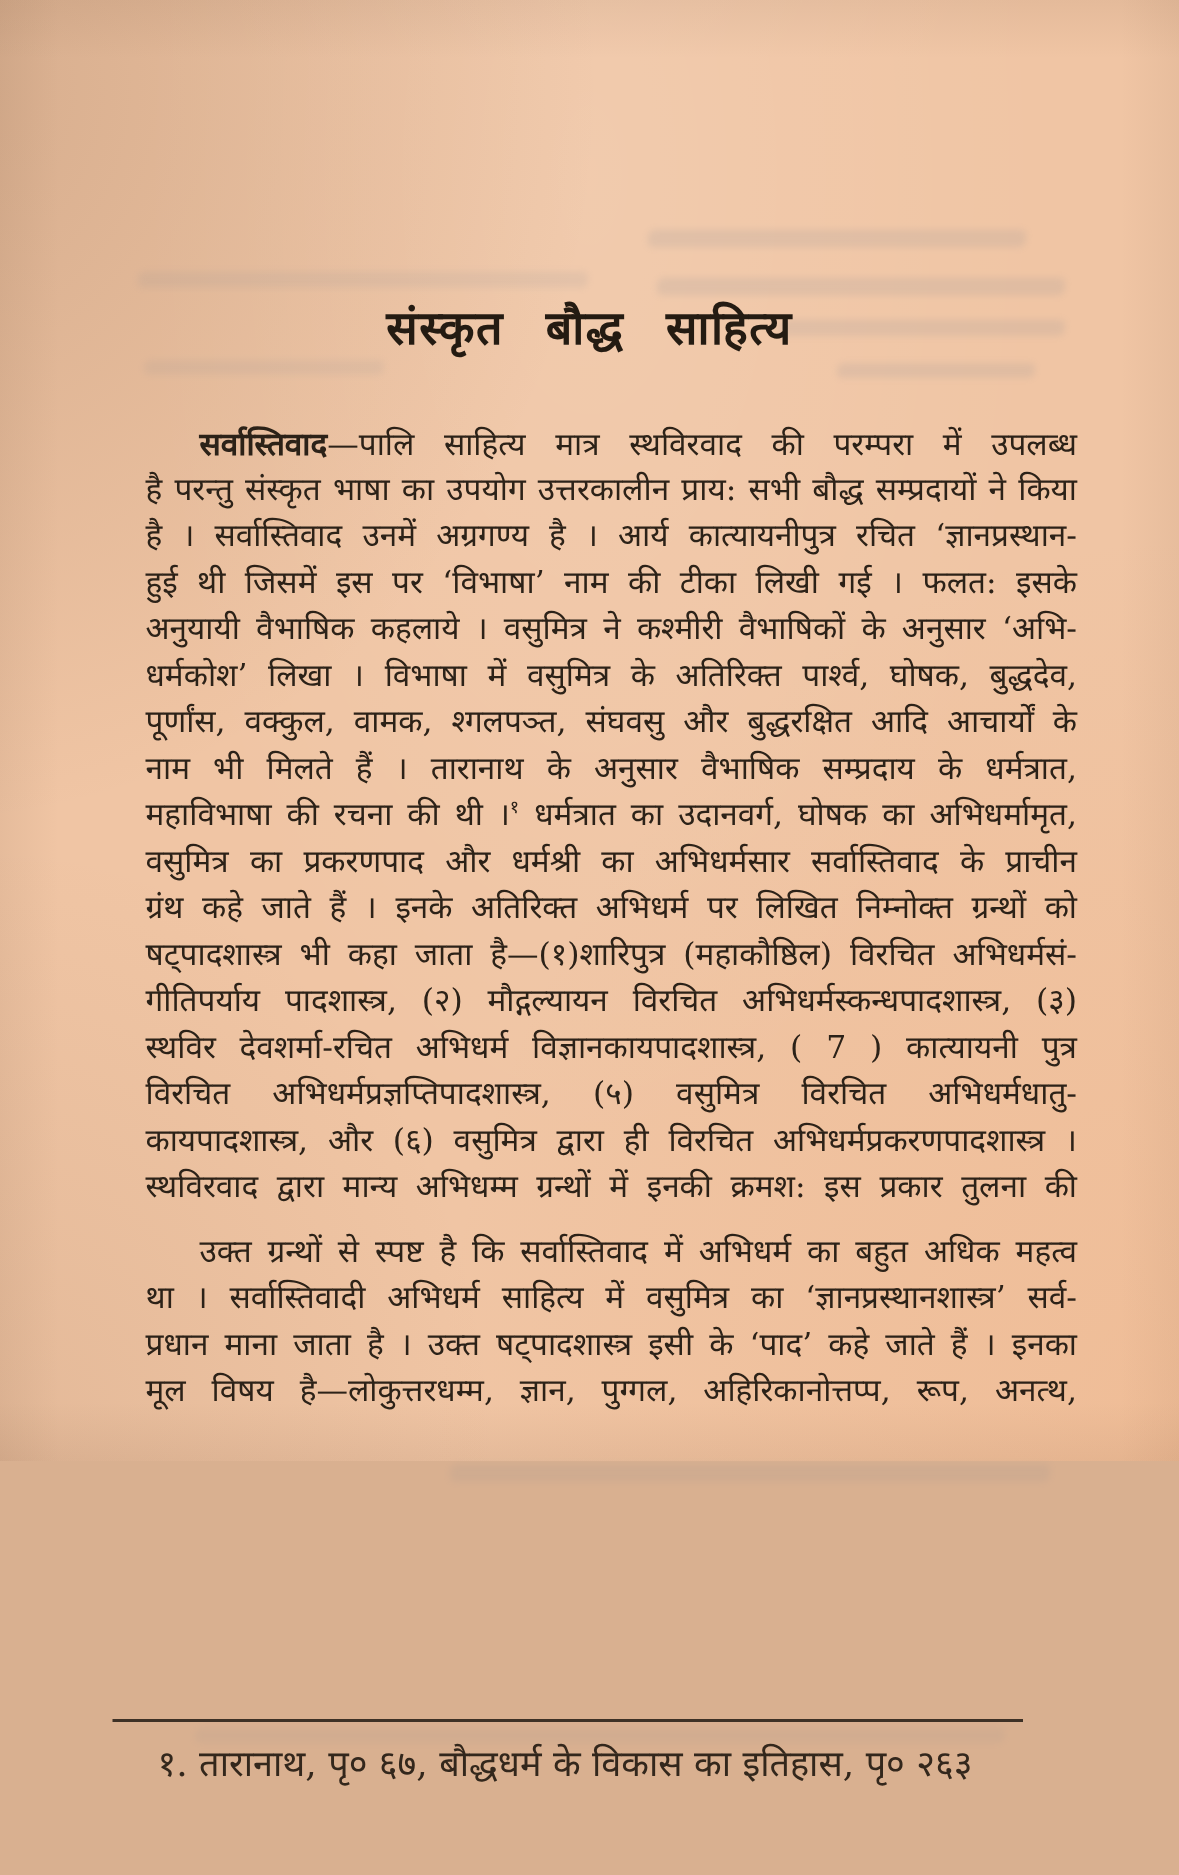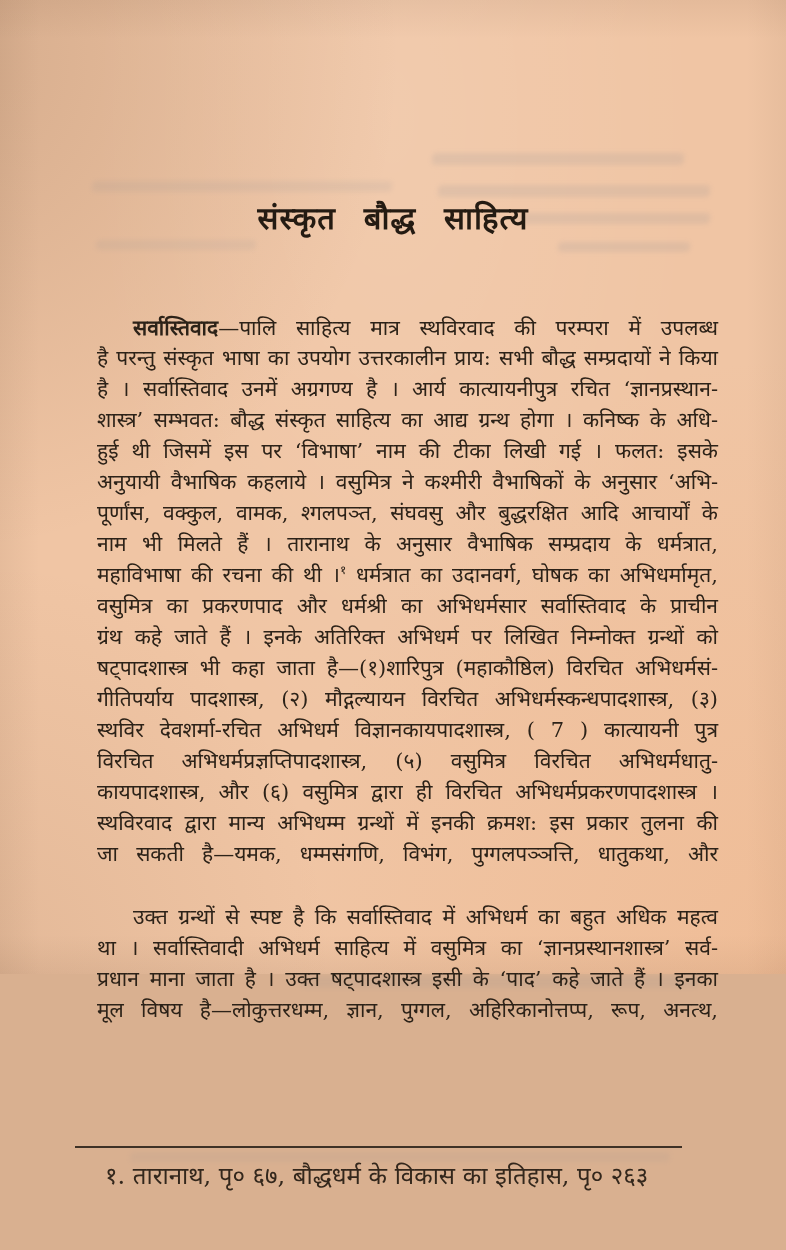--- a/index.html
+++ b/index.html
@@ -45,21 +45,21 @@
     position:absolute;left:97px;top:280px;width:621px;
     font-size:21px;line-height:31px;
   }
   .para{margin:0 0 12px 0;}
   .line{
     text-align:justify;text-align-last:justify;
     height:31px;white-space:nowrap;
     text-justify:inter-word;
   }
   .line.no-j{text-align-last:left;}
-  .line.first{text-indent:36px;margin-top:32px;}
+  .line.first{text-indent:36px;}
   .lead{font-weight:700;}
   sup{font-size:12px;line-height:0;vertical-align:super;}
   .foot-rule{
     position:absolute;left:75px;top:1146px;width:607px;height:2px;
     background:#3e3126;border:none;margin:0;
   }
   .footnote{
     position:absolute;left:105px;top:1158px;width:600px;
     font-size:24px;color:#33271c;
   }
@@ -78,35 +78,34 @@
   <div class="smudge s7"></div>
   <div class="smudge s8"></div>
 
   <h1 class="title">संस्कृत बौद्ध साहित्य</h1>
 
   <div class="body-block" id="body-block">
       <div class="para">
         <div class="line first"><span class="lead">सर्वास्तिवाद</span><span>—पालि साहित्य मात्र स्थविरवाद की परम्परा में उपलब्ध</span></div>
         <div class="line">है परन्तु संस्कृत भाषा का उपयोग उत्तरकालीन प्राय: सभी बौद्ध सम्प्रदायों ने किया</div>
         <div class="line">है । सर्वास्तिवाद उनमें अग्रगण्य है ।  आर्य  कात्यायनीपुत्र रचित ‘ज्ञानप्रस्थान-</div>
-        <div class="line">शास्त्र’ सम्भवत: बौद्ध संस्कृत साहित्य का  आद्य ग्रन्थ होगा । कनिष्क के अधि-</div>
         <div class="line">हुई थी जिसमें  इस पर  ‘विभाषा’  नाम की टीका  लिखी गई ।  फलत: इसके</div>
         <div class="line">अनुयायी वैभाषिक कहलाये । वसुमित्र ने  कश्मीरी वैभाषिकों के  अनुसार ‘अभि-</div>
+        <div class="line">धर्मकोश’ लिखा ।  विभाषा में  वसुमित्र  के  अतिरिक्त  पार्श्व, घोषक,  बुद्धदेव,</div>
         <div class="line">पूर्णांस,  वक्कुल,  वामक,  श्गलपञ्त,  संघवसु और बुद्धरक्षित आदि  आचार्यों के</div>
         <div class="line">नाम भी मिलते हैं ।  तारानाथ के  अनुसार  वैभाषिक  सम्प्रदाय  के  धर्मत्रात,</div>
         <div class="line"><span>महाविभाषा की रचना की थी ।</span><sup>१</sup><span> धर्मत्रात का उदानवर्ग, घोषक का अभिधर्मामृत,</span></div>
         <div class="line">वसुमित्र का प्रकरणपाद और धर्मश्री का  अभिधर्मसार  सर्वास्तिवाद  के  प्राचीन</div>
         <div class="line">ग्रंथ कहे  जाते हैं ।  इनके अतिरिक्त  अभिधर्म पर लिखित  निम्नोक्त  ग्रन्थों को</div>
         <div class="line">षट्पादशास्त्र भी कहा जाता है—(१)शारिपुत्र (महाकौष्ठिल) विरचित अभिधर्मसं-</div>
         <div class="line">गीतिपर्याय पादशास्त्र,  (२)  मौद्गल्यायन विरचित अभिधर्मस्कन्धपादशास्त्र, (३)</div>
         <div class="line">स्थविर देवशर्मा-रचित  अभिधर्म  विज्ञानकायपादशास्त्र, ( 7 )  कात्यायनी पुत्र</div>
         <div class="line">विरचित अभिधर्मप्रज्ञप्तिपादशास्त्र,  (५)  वसुमित्र  विरचित   अभिधर्मधातु-</div>
         <div class="line">कायपादशास्त्र, और (६) वसुमित्र द्वारा ही  विरचित  अभिधर्मप्रकरणपादशास्त्र ।</div>
         <div class="line">स्थविरवाद द्वारा  मान्य अभिधम्म  ग्रन्थों में इनकी क्रमश: इस प्रकार तुलना की</div>
-        <div class="line">जा सकती  है—यमक,  धम्मसंगणि,  विभंग,  पुग्गलपञ्ञत्ति,  धातुकथा,  और</div>
       </div>
       <div class="para">
         <div class="line first">उक्त ग्रन्थों से स्पष्ट है कि  सर्वास्तिवाद में अभिधर्म का बहुत  अधिक महत्व</div>
         <div class="line">था । सर्वास्तिवादी  अभिधर्म साहित्य में  वसुमित्र  का  ‘ज्ञानप्रस्थानशास्त्र’ सर्व-</div>
         <div class="line">प्रधान माना  जाता  है ।  उक्त षट्पादशास्त्र इसी के  ‘पाद’ कहे जाते हैं ।  इनका</div>
         <div class="line">मूल विषय  है—लोकुत्तरधम्म,  ज्ञान,  पुग्गल,  अहिरिकानोत्तप्प,  रूप,  अनत्थ,</div>
       </div>
     </div>
 
   <hr class="foot-rule">

